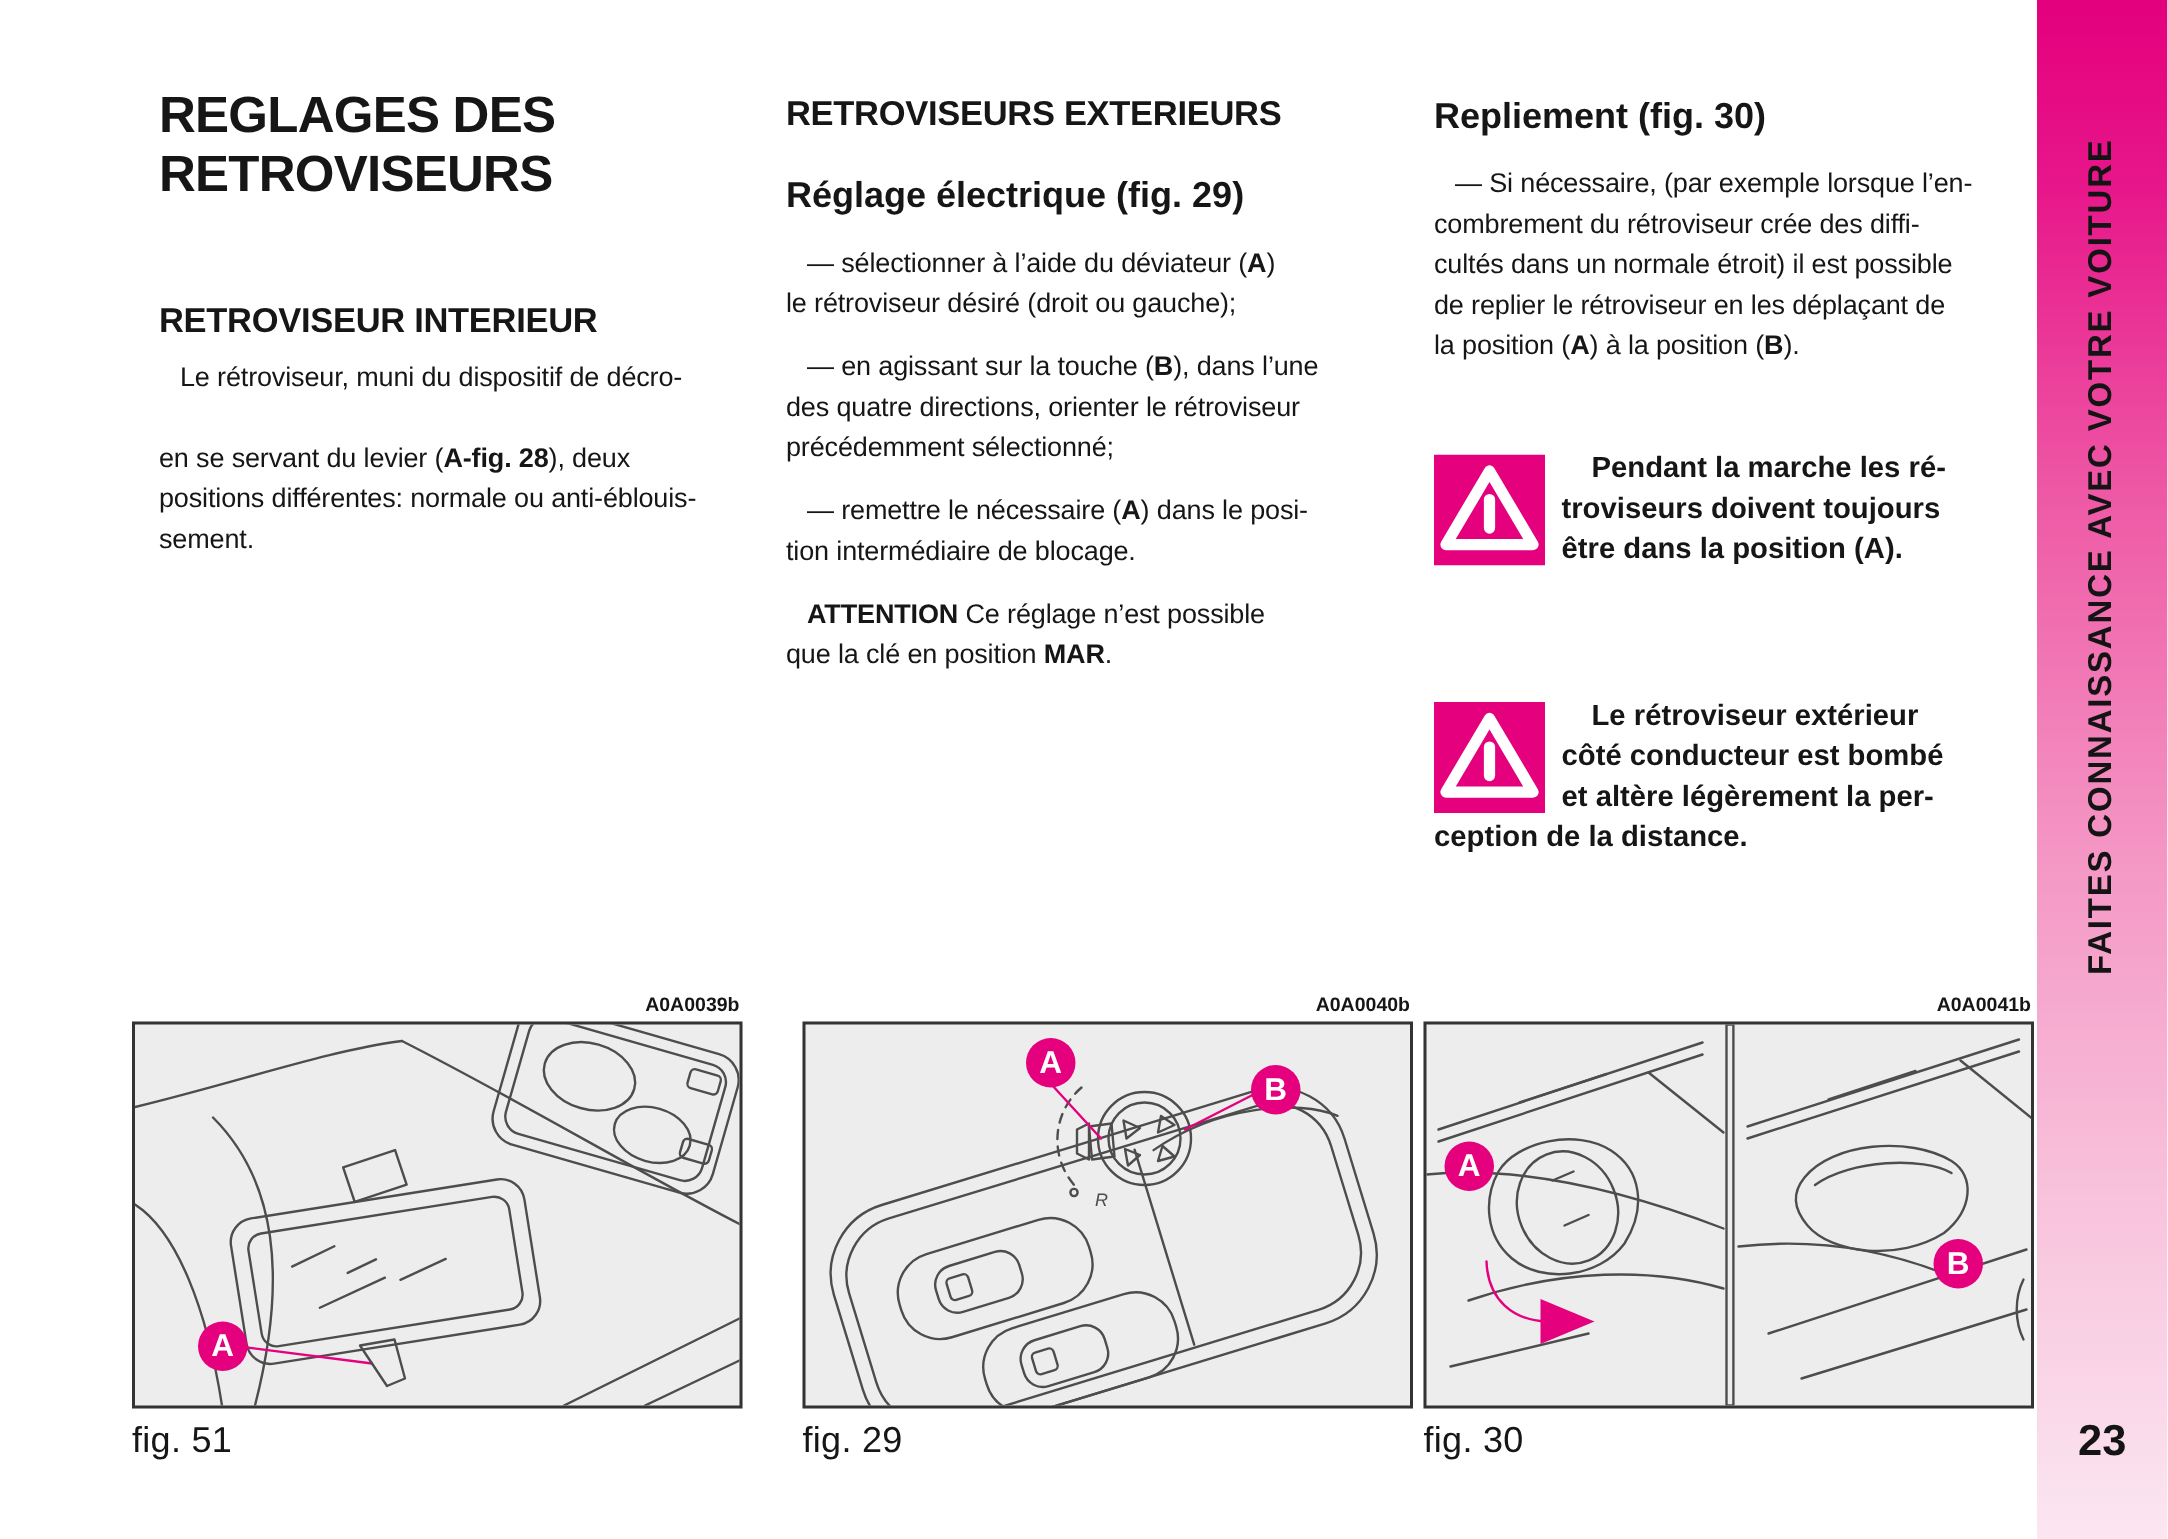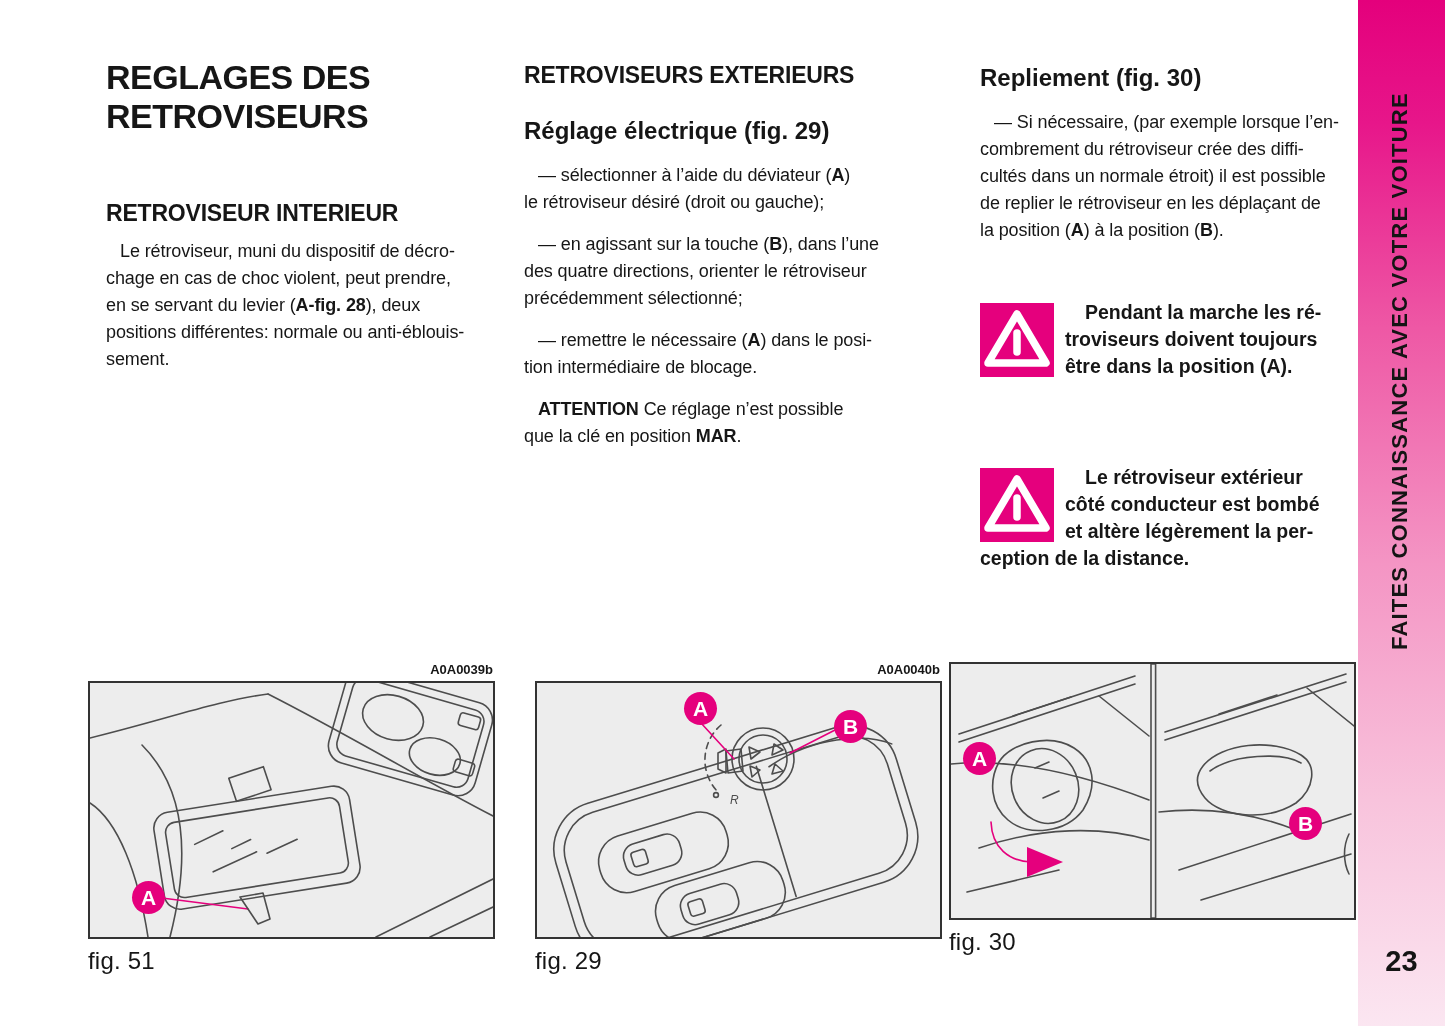--- a/index.html
+++ b/index.html
@@ -4,21 +4,21 @@
 <style>
   html,body{margin:0;padding:0;}
   body{
     width:1445px;height:1026px;position:relative;overflow:hidden;
     background:#ffffff;color:#161616;
     font-family:"Liberation Sans","DejaVu Sans",sans-serif;
   }
   .col{position:absolute;}
   #col1{left:106px;top:58px;width:402px;}
   #col2{left:512px;top:62px;width:414px;margin-left:12px;}
-  #col3{left:980px;top:64px;width:396px;}
+  #col3{left:956px;top:64px;width:396px;}
 
   .h1{font-size:34px;font-weight:bold;line-height:39px;letter-spacing:-0.5px;margin:0;}
   .h2{font-size:23px;font-weight:bold;letter-spacing:-0.2px;margin:0;line-height:26px;}
   #col1 .h2{margin-top:64px;}
   .h3{font-size:24px;font-weight:bold;margin:0;line-height:28px;}
   #col2 .h3{margin-top:29px;}
 
   .body-p{font-size:18px;line-height:27px;margin:12px 0 0 0;letter-spacing:-0.1px;text-indent:14px;}
   #col2 .body-p{margin-top:15px;}
   #col2 .body-p.first{margin-top:17px;}
@@ -51,21 +51,21 @@
     font-size:22px;font-weight:bold;letter-spacing:1.2px;color:#141414;}
   .page-num{position:absolute;bottom:48px;left:0;width:100%;text-align:center;
     font-size:29px;font-weight:bold;color:#141414;}
 </style>
 </head>
 <body>
 
 <section class="col" id="col1">
   <h1 class="h1">REGLAGES DES RETROVISEURS</h1>
   <h2 class="h2">RETROVISEUR INTERIEUR</h2>
-  <p class="body-p"><span>Le rétroviseur, muni du dispositif de décro-</span><br><span>chage en cas de choc violent, peut prendre,</span><br><span>en se servant du levier (</span><b>A-fig. 28</b><span>), deux</span><br><span>positions différentes: normale ou anti-éblouis-</span><br><span>sement.</span></p>
+  <p class="body-p"><span>Le rétroviseur, muni du dispositif de décro-</span><br><br><span>en se servant du levier (</span><b>A-fig. 28</b><span>), deux</span><br><span>positions différentes: normale ou anti-éblouis-</span><br><span>sement.</span></p>
 </section>
 
 <section class="col" id="col2">
   <h2 class="h2">RETROVISEURS EXTERIEURS</h2>
   <h3 class="h3">Réglage électrique (fig. 29)</h3>
   <p class="body-p first"><span>— sélectionner à l’aide du déviateur (</span><b>A</b><span>)</span><br><span>le rétroviseur désiré (droit ou gauche);</span></p>
   <p class="body-p"><span>— en agissant sur la touche (</span><b>B</b><span>), dans l’une</span><br><span>des quatre directions, orienter le rétroviseur</span><br><span>précédemment sélectionné;</span></p>
   <p class="body-p"><span>— remettre le nécessaire (</span><b>A</b><span>) dans le posi-</span><br><span>tion intermédiaire de blocage.</span></p>
   <p class="body-p"><b>ATTENTION</b><span> Ce réglage n’est possible</span><br><span>que la clé en position </span><b>MAR</b><span>.</span></p>
 </section>
@@ -158,20 +158,21 @@
       <line class="accent" x1="300" y1="46" x2="253" y2="70" stroke-width="4"></line>
     </svg>
     <div class="badge" style="left:147px;top:9px;">A</div>
     <div class="badge" style="left:297px;top:27px;">B</div>
     <span class="rot-mark" style="left:193px;top:110px;">R</span>
   </div>
   <figcaption class="fig-caption">fig. 29</figcaption>
 </figure>
 
 <figure class="figure" id="fig30" style="margin:0;">
+  <div class="fig-label">A0A0041b</div>
   <div class="fig-frame">
     <svg class="art" viewBox="0 0 403 254" preserveAspectRatio="none">
 
       <path d="M8,78 L184,20"></path>
       <path d="M8,70 L184,12"></path>
       <path d="M62,52 l58,-19"></path>
       <path d="M148,32 L198,72"></path>
       <path d="M0,100 C60,94 130,110 198,136"></path>
       <path d="M28,184 C90,163 150,162 198,176"></path>
       <path d="M16,228 L108,206"></path>

